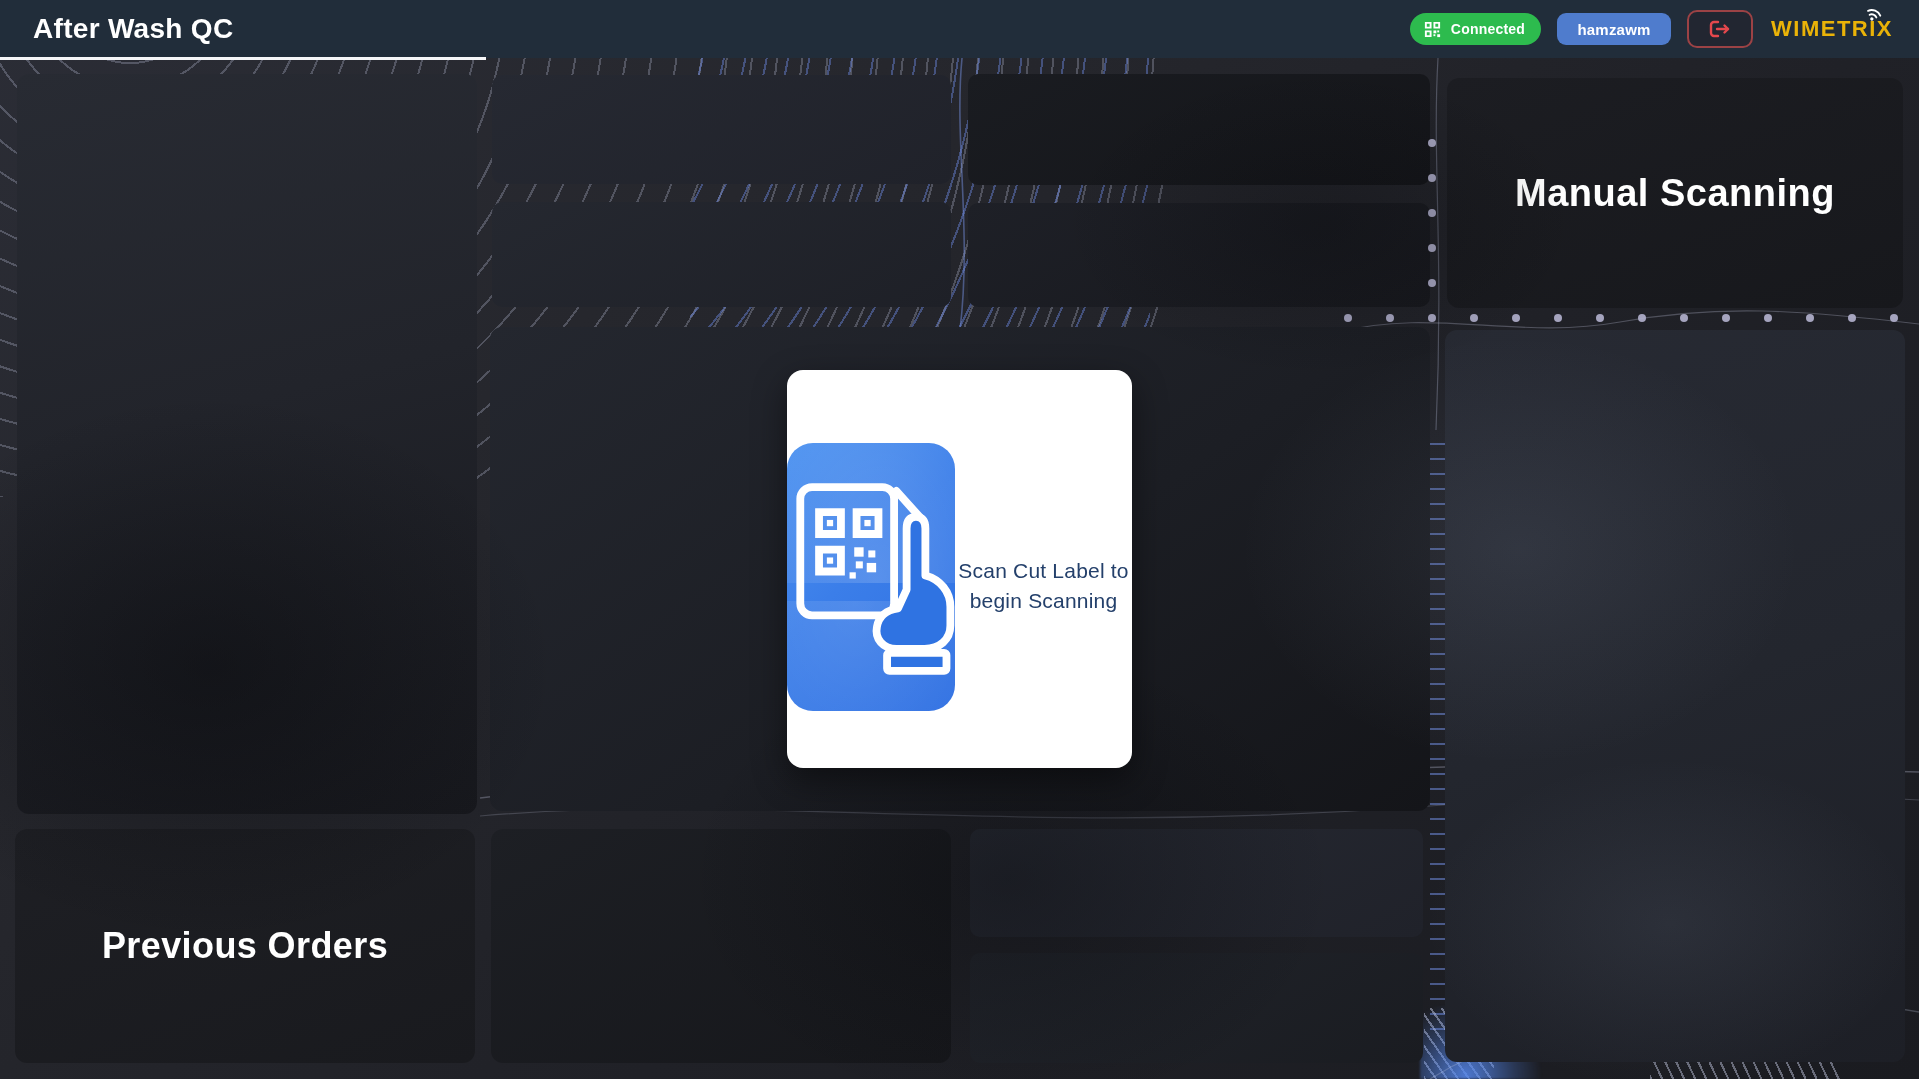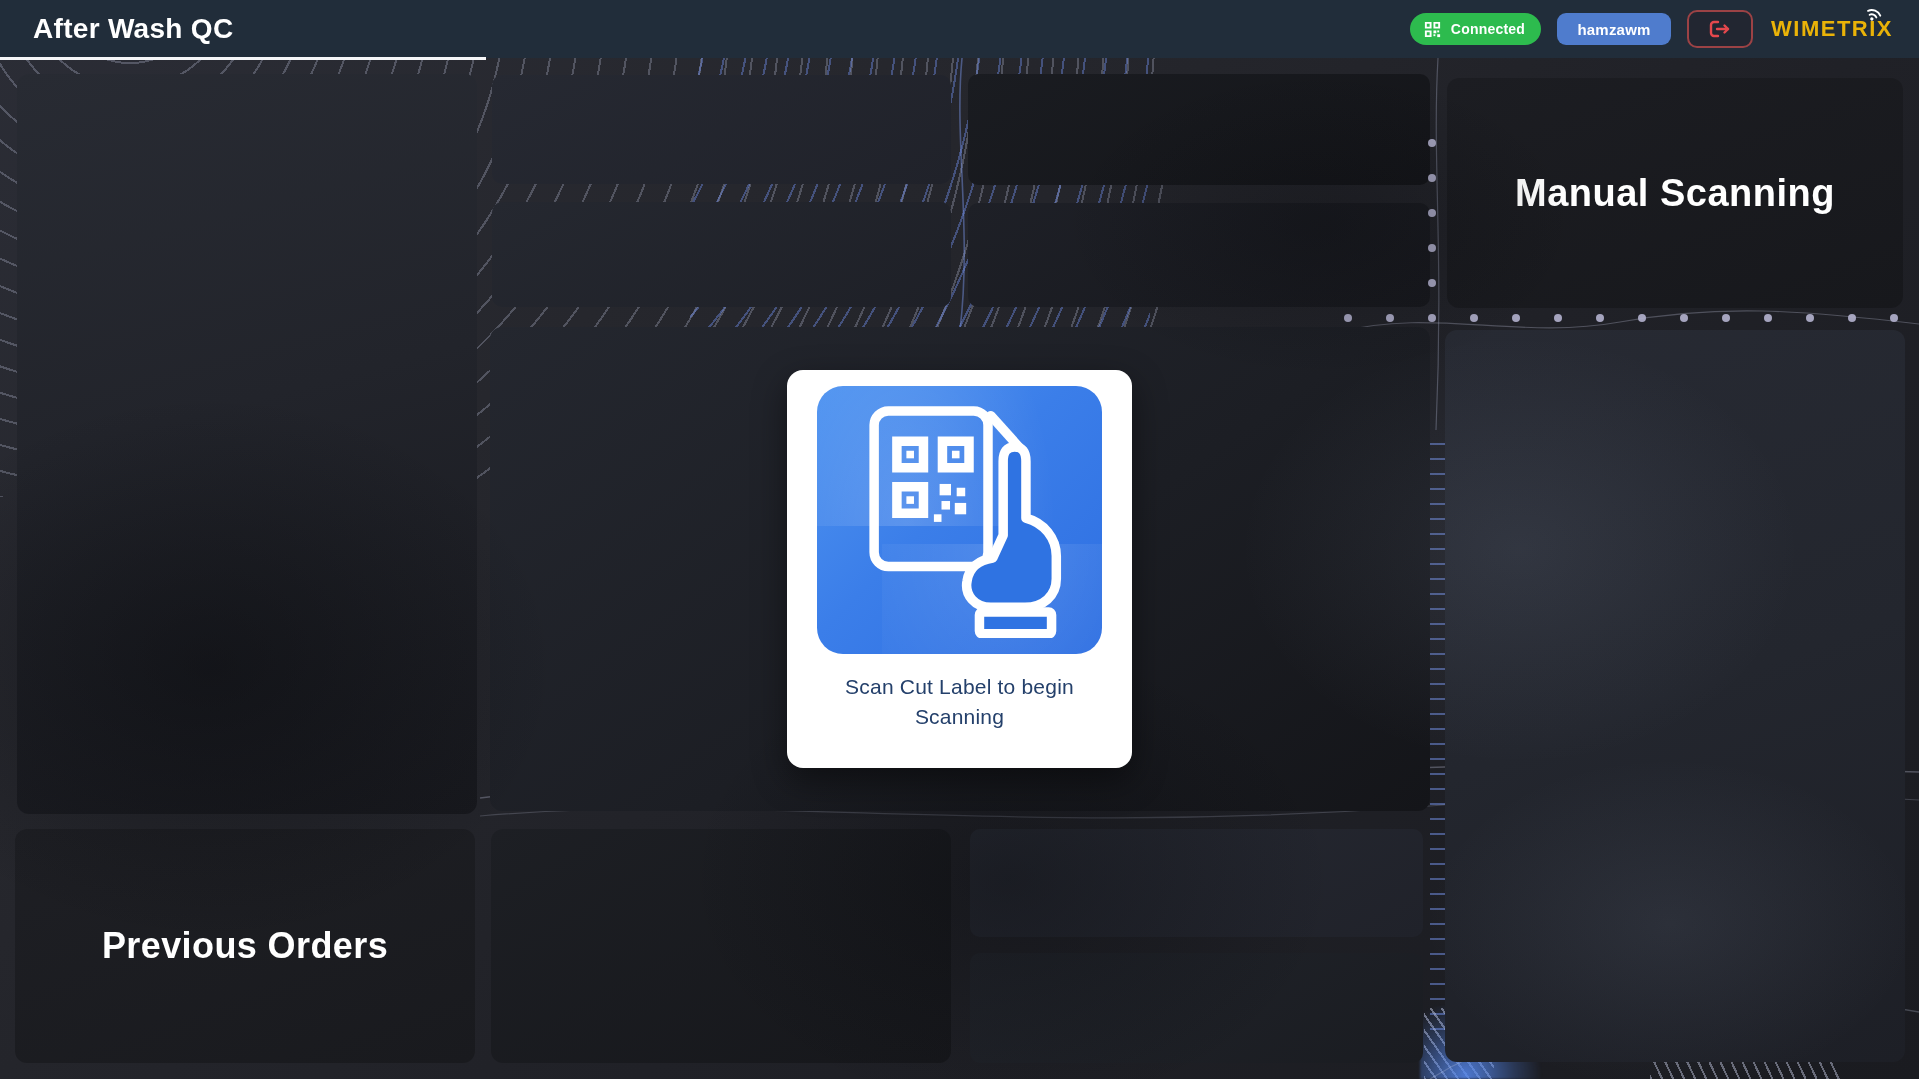--- a/index.html
+++ b/index.html
@@ -121,21 +121,21 @@
   }
   .logo{position:relative;color:#eab308;font-size:22px;font-weight:700;
         letter-spacing:1.5px;padding-right:6px;margin-left:2px;}
   .logo .wifi{position:absolute;right:12px;top:-11px;transform:rotate(22deg);}
   .nav-underline{left:0;top:57px;width:486px;height:3px;background:#f6f7f9;z-index:31;}
 
   
   .scan-card{
     left:787px;top:370px;width:345px;height:398px;background:#ffffff;border-radius:16px;
     box-shadow:0 12px 34px rgba(0,0,0,.45);z-index:20;cursor:pointer;
-    display:flex;flex-direction:column;align-items:center;box-sizing:border-box;padding-top:16px;
+    display:flex;flex-direction:row;align-items:center;box-sizing:border-box;padding-top:16px;
   }
   .scan-blue{
     position:relative;width:285px;height:268px;border-radius:26px;overflow:hidden;
     background:linear-gradient(135deg,#4e93f0 0%,#3b7ee9 45%,#2e6fe2 100%);
     display:flex;align-items:center;justify-content:center;
   }
   .scan-blue::before{content:"";position:absolute;left:-60px;top:-120px;width:300px;height:260px;
     background:radial-gradient(ellipse at 50% 100%, rgba(255,255,255,.16), transparent 70%);}
   .scan-blue::after{content:"";position:absolute;right:-80px;bottom:-130px;width:300px;height:240px;
     background:radial-gradient(ellipse at 40% 0%, rgba(255,255,255,.12), transparent 70%);}

